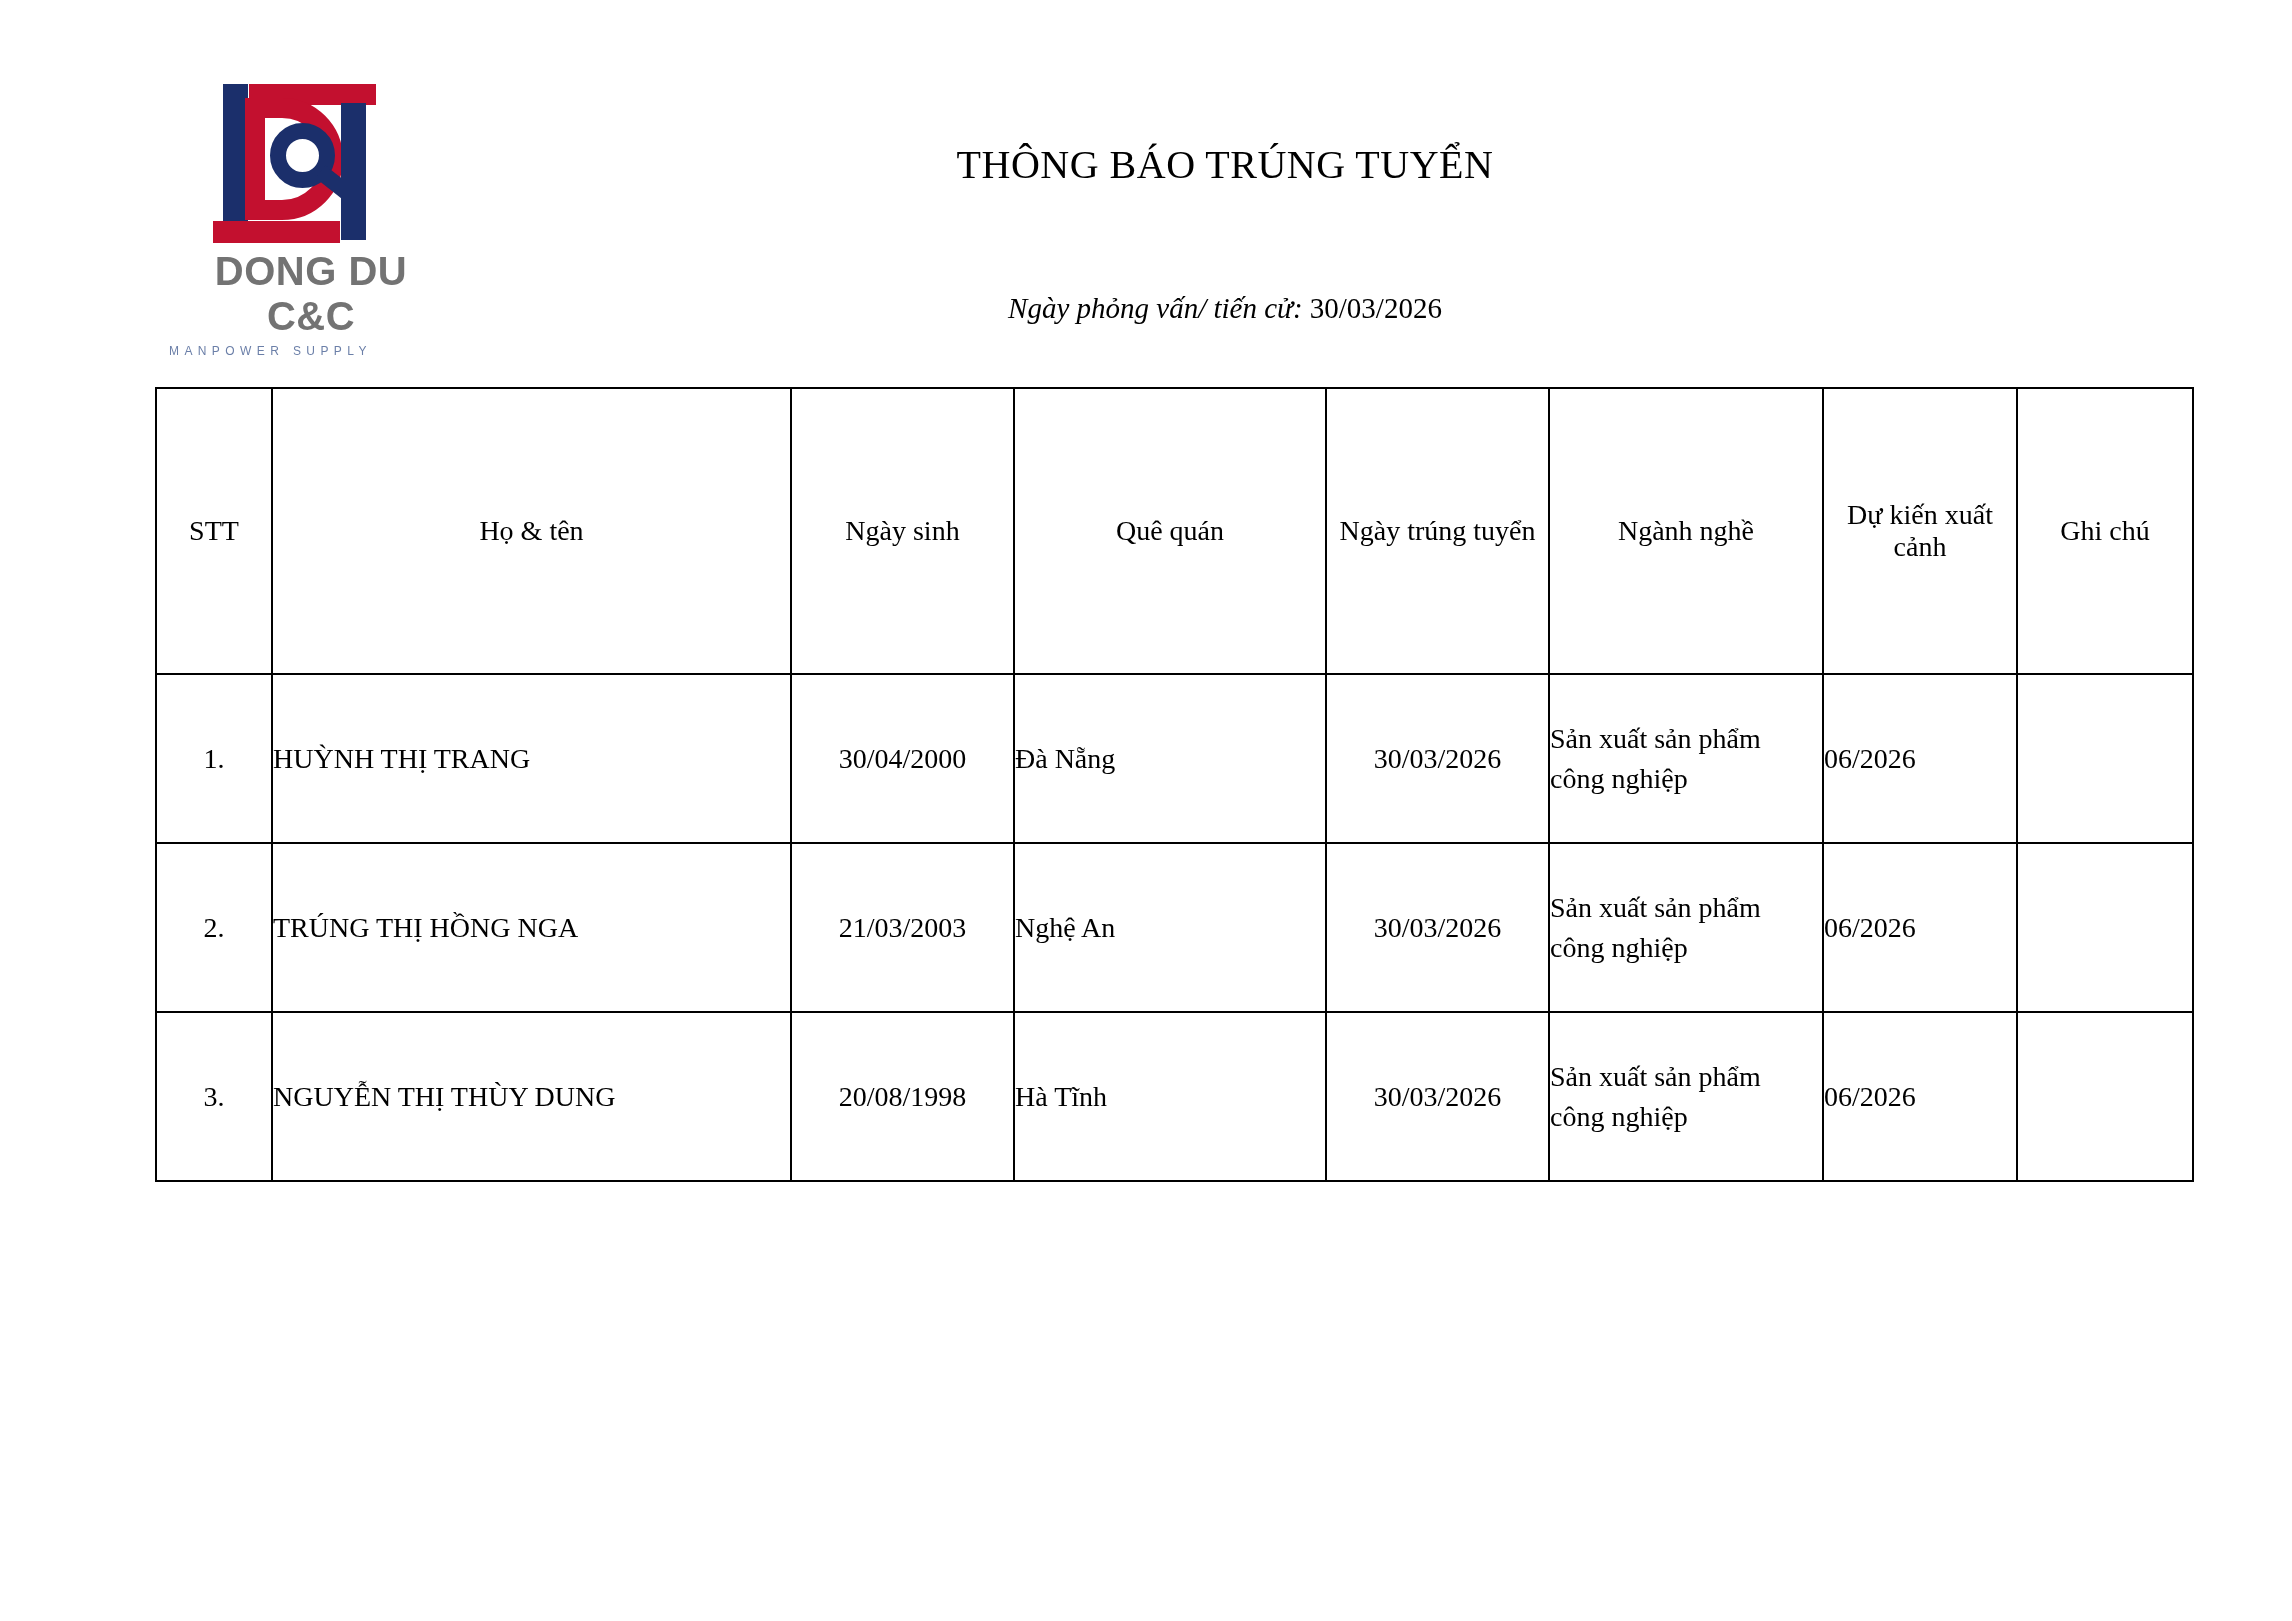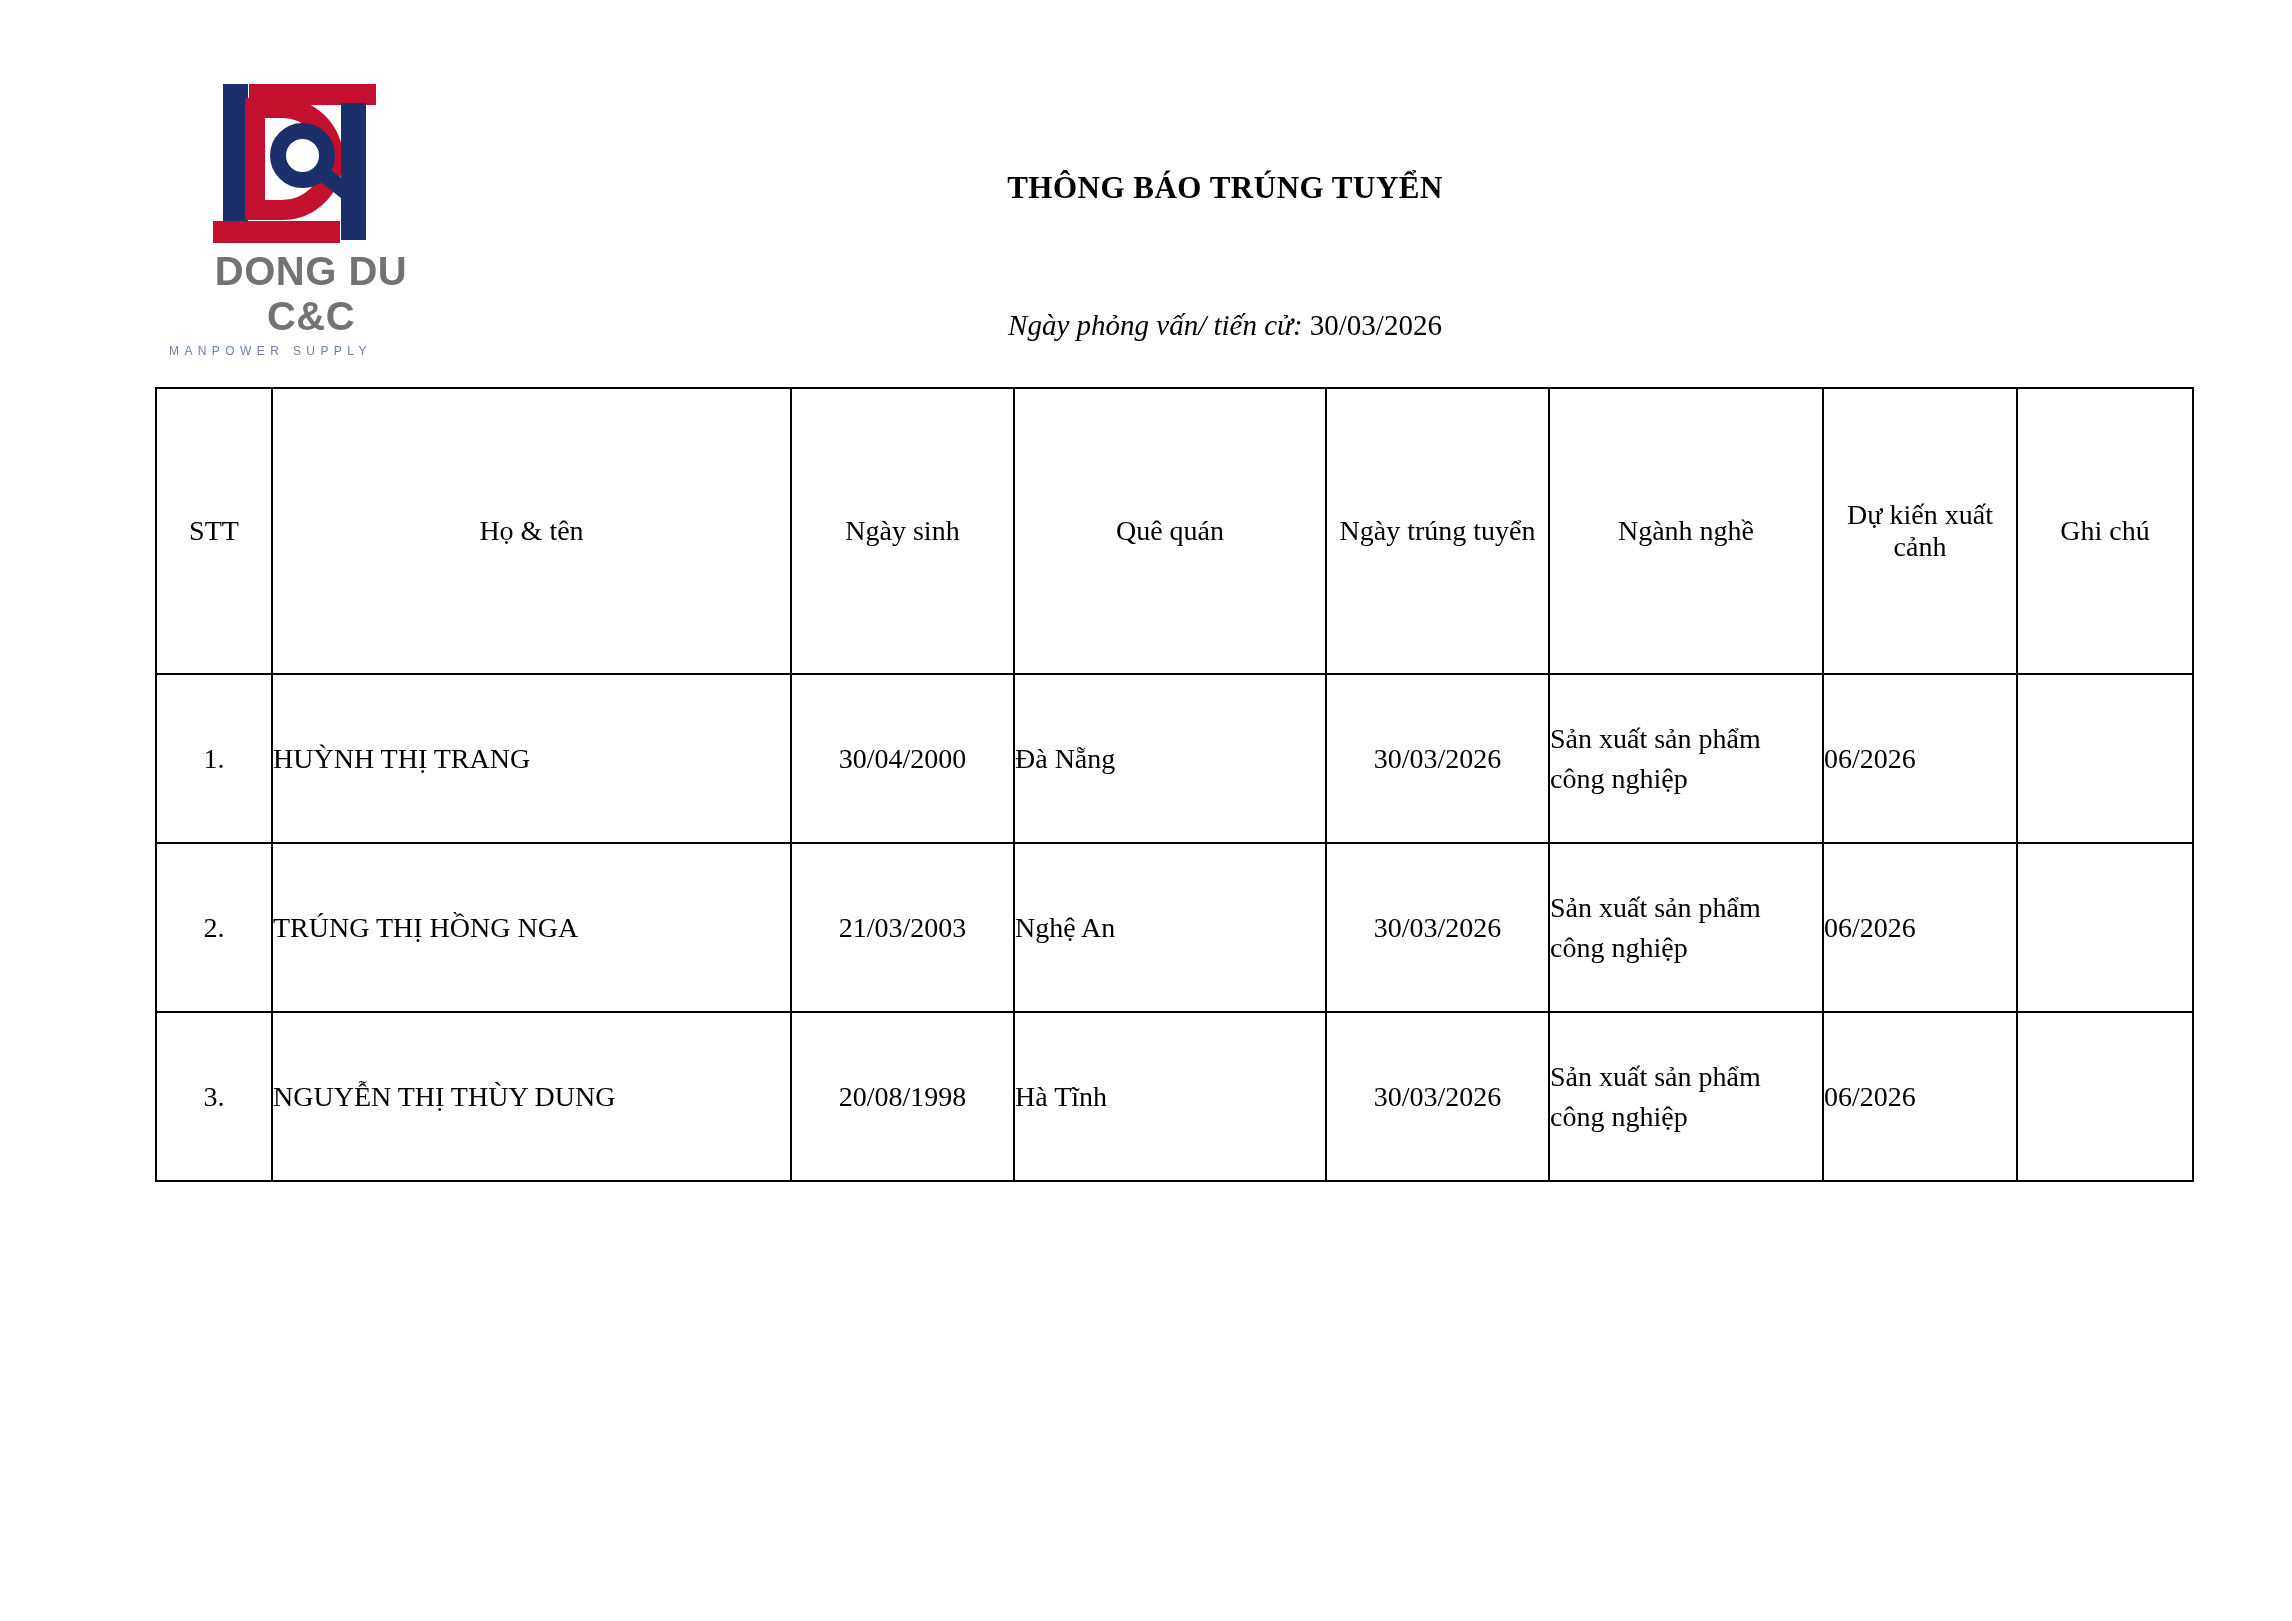--- a/index.html
+++ b/index.html
@@ -125,32 +125,32 @@
     font-family: "Liberation Sans", sans-serif;
     font-size: 12px;
     letter-spacing: 5.4px;
     color: #6b7fa8;
     margin-top: 5px;
   }
 
   .doc-title {
     position: absolute;
     left: 686px;
-    top: 170px;
+    top: 141px;
     width: 1078px;
     text-align: center;
-    font-size: 31px;
-    font-weight: bold;
+    font-size: 40px;
+    font-weight: normal;
     letter-spacing: 0.5px;
   }
 
   .interview-line {
     position: absolute;
     left: 686px;
-    top: 309px;
+    top: 292px;
     width: 1078px;
     text-align: center;
     font-size: 29px;
     font-style: italic;
   }
   .interview-line .date-val {
     font-style: normal;
   }
 
   

